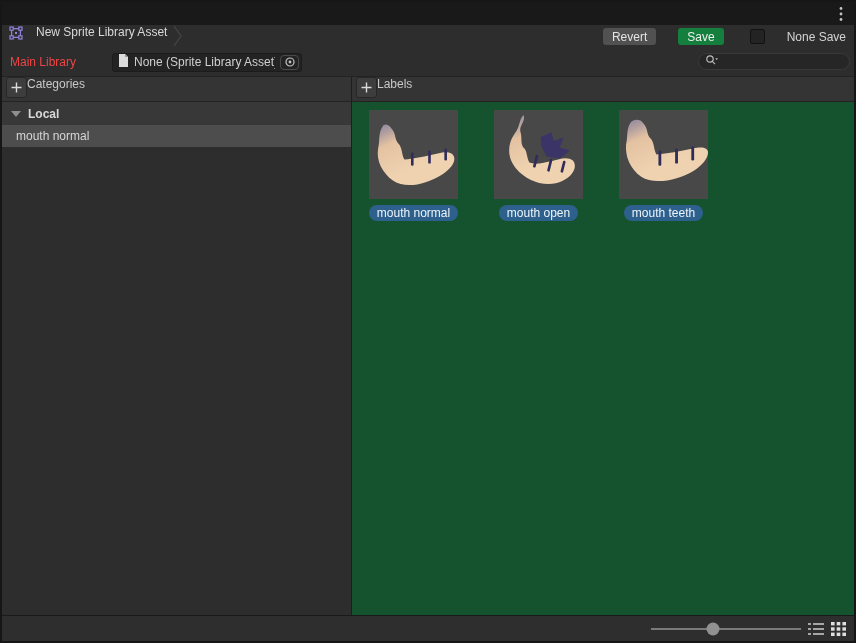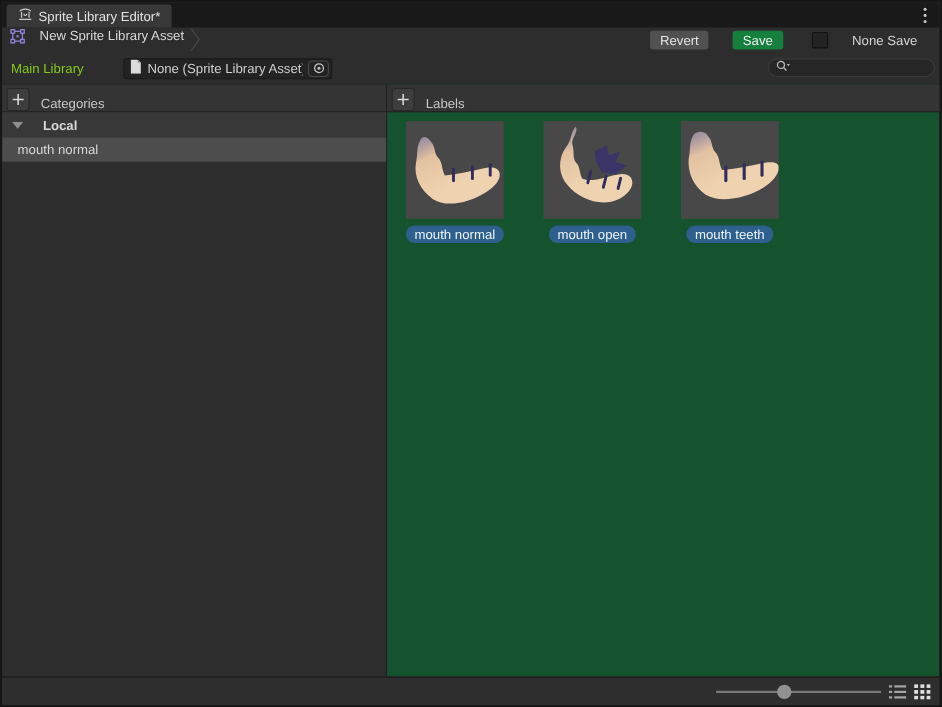--- a/index.html
+++ b/index.html
@@ -14,54 +14,54 @@
   .tab { height:21px; margin-left:4px; padding:0 10px; background:#383838;
          border-radius:3px 3px 0 0; display:flex; align-items:center; gap:5px; color:#e2e2e2; }
   .kebab { position:absolute; right:6px; top:3px; width:14px; height:17px;
            display:flex; align-items:center; justify-content:center; cursor:pointer; }
 
   
   .toolbar { height:23px; background:#2d2d2d; display:flex; align-items:center;
              justify-content:space-between; flex:0 0 auto; }
   .breadcrumb { display:flex; align-items:flex-start; height:100%; padding-left:6px; gap:6px; color:#d8d8d8; }
   .breadcrumb .crumb-label { margin-left:6px; }
-  .toolbar-right { display:flex; align-items:center; padding-right:20px; gap:22px; }
+  .toolbar-right { display:flex; align-items:center; padding-right:8px; gap:22px; }
   .btn { height:17px; padding:0 9px; border:none; border-radius:3px; background:#515151;
          color:#e3e3e3; font-size:12px; font-family:inherit; line-height:16px; cursor:pointer; }
   .btn.save { background:#15803d; color:#f0f0f0; }
   .checkbox { width:15px; height:15px; background:#232323; border:1px solid #111;
               border-radius:2px; margin-left:4px; cursor:pointer; }
   .autosave-label { color:#d4d4d4; }
 
   
   .mainlib { height:28px; background:#2d2d2d; display:flex; align-items:center; position:relative; flex:0 0 auto; }
-  .mainlib-label { padding-left:8px; width:110px; color:#84cc16; }
+  .mainlib-label { padding-left:8px; width:110px; color:#ef4444; }
   .object-field { width:190px; height:19px; background:#232323; border:1px solid #1b1b1b;
                   border-radius:3px; display:flex; align-items:center; padding:0 2px 0 5px; gap:5px; cursor:pointer; }
   .object-field .obj-text { flex:1; color:#cfcfcf; white-space:nowrap; overflow:hidden; }
   .picker { border:1px solid #4a4a4a; border-radius:4px; height:15px; width:19px;
             display:flex; align-items:center; justify-content:center; cursor:pointer; }
   .searchbox { position:absolute; right:4px; top:5px; width:152px; height:17px;
                background:#262626; border:1px solid #3a3a3a; border-radius:9px;
                display:flex; align-items:center; padding:0 6px; gap:4px; }
   .searchbox input { flex:1; background:transparent; border:none; outline:none;
                      color:#dddddd; font-size:12px; font-family:inherit; min-width:0; }
 
   
   .panels { flex:1; display:flex; border-top:1px solid #232323; min-height:0; }
   .left-panel { width:350px; background:#2d2d2d; border-right:1px solid #1e1e1e; display:flex; flex-direction:column; }
   .right-panel { flex:1; background:#14532d; display:flex; flex-direction:column; }
   .panel-header { height:25px; background:#343434; border-bottom:1px solid #232323;
-                  display:flex; align-items:flex-end; padding-left:4px; gap:10px; flex:0 0 auto; }
+                  display:flex; align-items:flex-start; padding-left:4px; flex:0 0 auto; }
   .plus-btn { width:21px; height:21px; background:#3d3d3d; border:1px solid #272727; border-radius:3px;
               display:flex; align-items:center; justify-content:center; cursor:pointer; }
   .panel-title { color:#c8c8c8; }
 
   .foldout-row { height:23px; background:#383838; display:flex; align-items:center;
-                 padding-left:9px; gap:18px; cursor:pointer;text-align:right; }
+                 padding-left:9px; gap:7px; cursor:pointer;text-align:right; }
   .foldout-label { font-weight:bold; color:#d8d8d8; }
   .tri { width:0; height:0; border-left:5px solid transparent; border-right:5px solid transparent;
          border-top:6px solid #8f8f8f; }
   .cat-row { height:22px; display:flex; align-items:center; padding-left:14px; color:#d6d6d6; cursor:pointer; }
   .cat-row.selected { background:#4d4d4d; }
 
   .sprites { display:flex; padding:8px 0 0 17px; gap:36px; }
   .sprite-card { width:89px; display:flex; flex-direction:column; align-items:center; }
   .thumb { width:89px; height:89px; background:#484848; cursor:pointer; }
   .thumb svg { display:block; }
@@ -77,32 +77,20 @@
                   width:13px; height:13px; border-radius:50%; background:#919191; }
   .view-icon { display:flex; align-items:center; justify-content:center; width:18px; height:18px; cursor:pointer; }
   .view-icon + .view-icon { margin-left:4px; }
 </style>
 </head>
 <body>
 
 <div class="window">
 
   <div class="tabbar">
-    <div class="tab">
-      <span>
-        <svg width="14" height="14" viewBox="0 0 14 14" fill="none" stroke="#c9c9c9" stroke-width="1.1">
-          <path d="M2 4.3 C3.5 1.6 10.5 1.6 12 4.3"></path>
-          <path d="M3.6 4.6 V10.2"></path>
-            <path d="M10.4 4.6 V10.2"></path>
-          <path d="M5.7 6.5 C5.7 8.6 8.3 8.6 8.3 6.5"></path>
-          <path d="M1.5 11.6 H12.5"></path>
-        </svg>
-      </span>
-      <span>Sprite Library Editor*</span>
-    </div>
     <div class="kebab">
       <svg width="4" height="16" viewBox="0 0 4 16" fill="#c4c4c4">
         <circle cx="2" cy="2.5" r="1.4"></circle>
           <circle cx="2" cy="8" r="1.4"></circle>
           <circle cx="2" cy="13.5" r="1.4"></circle>
       </svg>
     </div>
   </div>
 
   <div class="toolbar">

